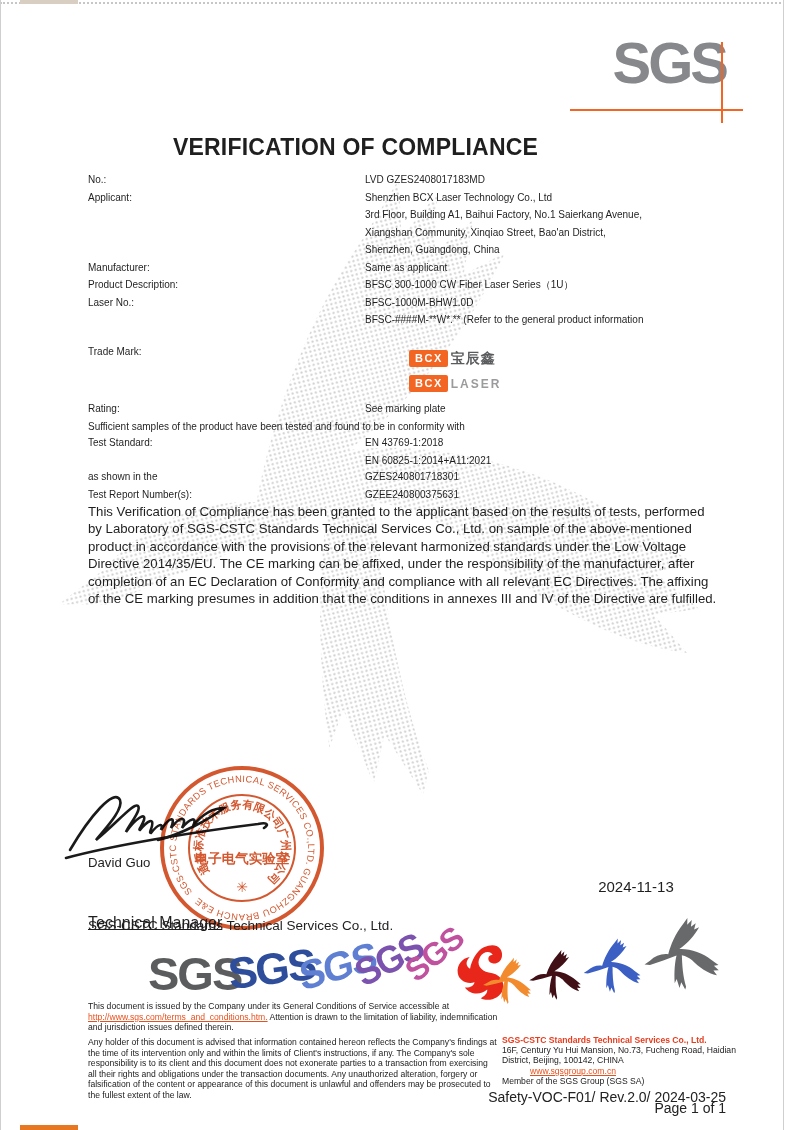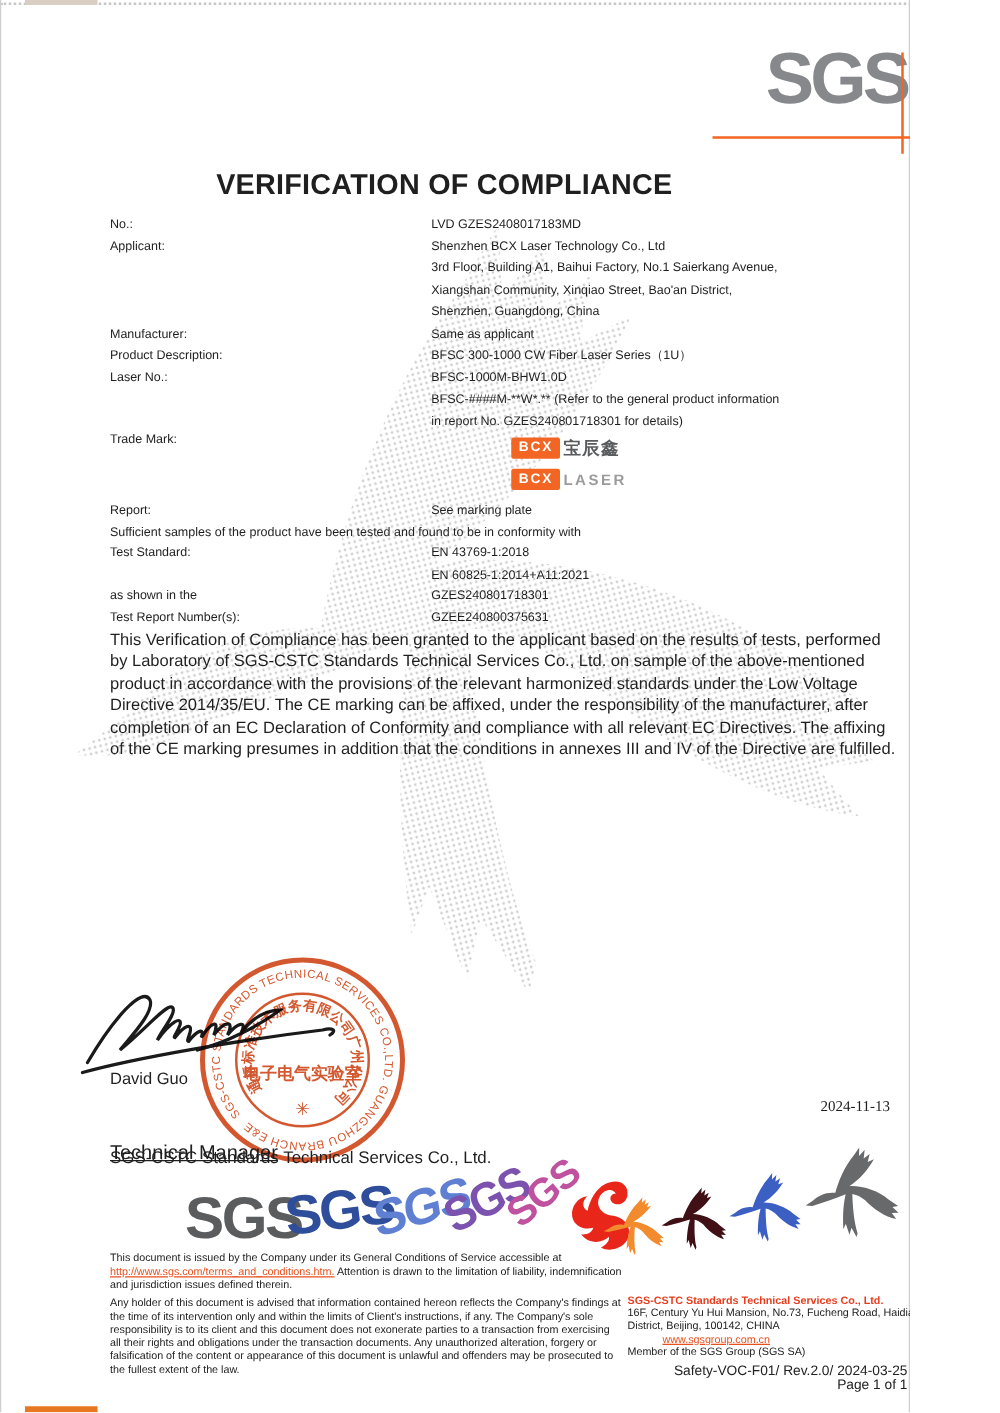--- a/index.html
+++ b/index.html
@@ -8,21 +8,21 @@
     --stamp-red:#cf4a1e;
     --link-red:#e8501e;
     --footer-red:#e83c1e;
     --tab-beige:#d9cec2;
     --tab-orange:#e87722;
     --text-black:#1f1f1f;
     --watermark-gray:#a0a0a0;
   }
   html,body{margin:0;padding:0;background:#ffffff;}
   .page{
-    position:relative;width:728px;height:1130px;background:#fff;overflow:hidden;
+    position:relative;width:784px;height:1130px;background:#fff;overflow:hidden;
     font-family:"Liberation Sans","DejaVu Sans",sans-serif;color:var(--text-black);
   }
   .abs{position:absolute;}
   .edge-top{left:0;top:2px;width:800px;border-top:2px dotted #c6c6c6;}
   .edge-left{left:0;top:0;width:1px;height:1130px;background:#cfcfcf;}
   .edge-right{right:0;top:0;width:1px;height:1130px;background:#cfcfcf;}
   .tab-top{left:20px;top:0;width:58px;height:4px;background:var(--tab-beige);}
   .tab-bottom{left:20px;top:1125px;width:58px;height:5px;background:var(--tab-orange);}
 
   
@@ -32,36 +32,36 @@
   .sgs-logo-text{left:598px;top:34px;width:128px;text-align:right;
     font-size:58px;font-weight:bold;letter-spacing:-3px;color:var(--logo-gray);line-height:1;}
   .logo-hline{left:570px;top:109px;width:173px;height:2px;background:var(--accent-orange);}
   .logo-vline{left:721px;top:42px;width:2px;height:81px;background:var(--accent-orange);}
 
   .title{left:88px;top:134px;width:535px;text-align:center;
     font-size:23px;font-weight:bold;letter-spacing:.2px;}
 
   .lbl,.val{font-size:10px;line-height:17.5px;white-space:nowrap;}
   .lbl{left:88px;}
-  .val{left:345px;}
+  .val{left:365px;}
   .wide{white-space:normal;}
 
   
   .tm{position:absolute;display:flex;align-items:center;gap:3px;height:17px;padding-left:44px;}
   .bcx-box{display:inline-block;background:var(--accent-orange);color:#fff;
     font-weight:bold;font-size:11px;letter-spacing:1.5px;padding:2px 5px 2px 6px;
     border-radius:2px;line-height:1.1;}
   .tm-cn{font-weight:bold;color:#5a5b5d;font-size:14px;letter-spacing:1px;}
   .tm-laser{font-weight:bold;color:#9a9b9d;font-size:12px;letter-spacing:2px;}
 
   .body-par{left:88px;top:503px;width:630px;font-size:13.2px;line-height:17.4px;}
 
   .sig-name{left:88px;top:855px;font-size:13.2px;}
   .sig-role{left:88px;top:914px;font-size:16px;text-decoration:underline;}
-  .sig-date{left:560px;top:878px;width:152px;text-align:right;font-size:12px;font-family:Liberation Serif, serif;}
+  .sig-date{left:560px;top:878px;width:152px;text-align:center;font-size:15px;}
   .company-line{left:88px;top:918px;font-size:13.5px;}
 
   .stamp{left:156px;top:762px;mix-blend-mode:multiply;opacity:.92;}
   .signature{left:62px;top:772px;}
 
   
   .parade{left:148px;top:930px;width:600px;height:92px;}
   .p-sgs{position:absolute;font-weight:bold;line-height:1;transform-origin:50% 50%;}
   .p-shape{position:absolute;transform-origin:50% 50%;}
   .pi1{left:0;top:20px;font-size:47px;letter-spacing:-2px;}
@@ -76,21 +76,21 @@
   .pi10{left:494px;top:-26px;width:86px;height:100px;transform:rotate(-10deg);}
 
   
   .fineprint{left:88px;width:410px;font-size:8.6px;line-height:10.6px;color:#222;}
   .fp1{top:1001px;}
   .fp2{top:1037px;}
   .terms-link{color:var(--link-red);text-decoration:underline;}
   .addr{left:502px;top:1035px;width:236px;font-size:8.6px;line-height:10.2px;color:#222;}
   .addr-name{color:var(--footer-red);font-weight:bold;}
   .addr-web{color:var(--link-red);text-decoration:underline;display:inline-block;margin-left:28px;}
-  .docref{left:470px;top:1092px;width:256px;text-align:right;font-size:11px;line-height:11px;color:#222;}
+  .docref{left:470px;top:1092px;width:256px;text-align:right;font-size:14px;line-height:11px;color:#222;}
   a{cursor:pointer;}
 </style>
 </head>
 <body>
 
 <div class="page">
 
   <div class="abs edge-top"></div>
   <div class="abs edge-left"></div>
   <div class="abs edge-right"></div>
@@ -125,33 +125,32 @@
 
   <div class="abs lbl" style="top:258.5px">Manufacturer:</div>
   <div class="abs val" style="top:258.5px">Same as applicant</div>
 
   <div class="abs lbl" style="top:276px">Product Description:</div>
   <div class="abs val" style="top:276px">BFSC 300-1000 CW Fiber Laser Series（1U）</div>
 
   <div class="abs lbl" style="top:293.5px">Laser No.:</div>
   <div class="abs val" style="top:293.5px">BFSC-1000M-BHW1.0D</div>
   <div class="abs val" style="top:311px">BFSC-####M-**W*.** (Refer to the general product information</div>
-  <div class="abs val" style="top:328.5px">in report No. GZES240801718301 for details)</div>
 
   <div class="abs lbl" style="top:343px">Trade Mark:</div>
   <div class="tm" style="left:365px;top:350px">
     <span class="bcx-box">BCX</span>
     <span class="tm-cn">宝辰鑫</span>
   </div>
   <div class="tm" style="left:365px;top:375px">
     <span class="bcx-box">BCX</span>
     <span class="tm-laser">LASER</span>
   </div>
 
-  <div class="abs lbl" style="top:400px">Report:</div>
+  <div class="abs lbl" style="top:400px">Rating:</div>
   <div class="abs val" style="top:400px">See marking plate</div>
 
   <div class="abs lbl" style="top:417.5px">Sufficient samples of the product have been tested and found to be in conformity with</div>
 
   <div class="abs lbl" style="top:434px">Test Standard:</div>
   <div class="abs val" style="top:434px">EN 43769-1:2018</div>
   <div class="abs val" style="top:451.5px">EN 60825-1:2014+A11:2021</div>
 
   <div class="abs lbl" style="top:468px">as shown in the</div>
   <div class="abs val" style="top:468px">GZES240801718301</div>

